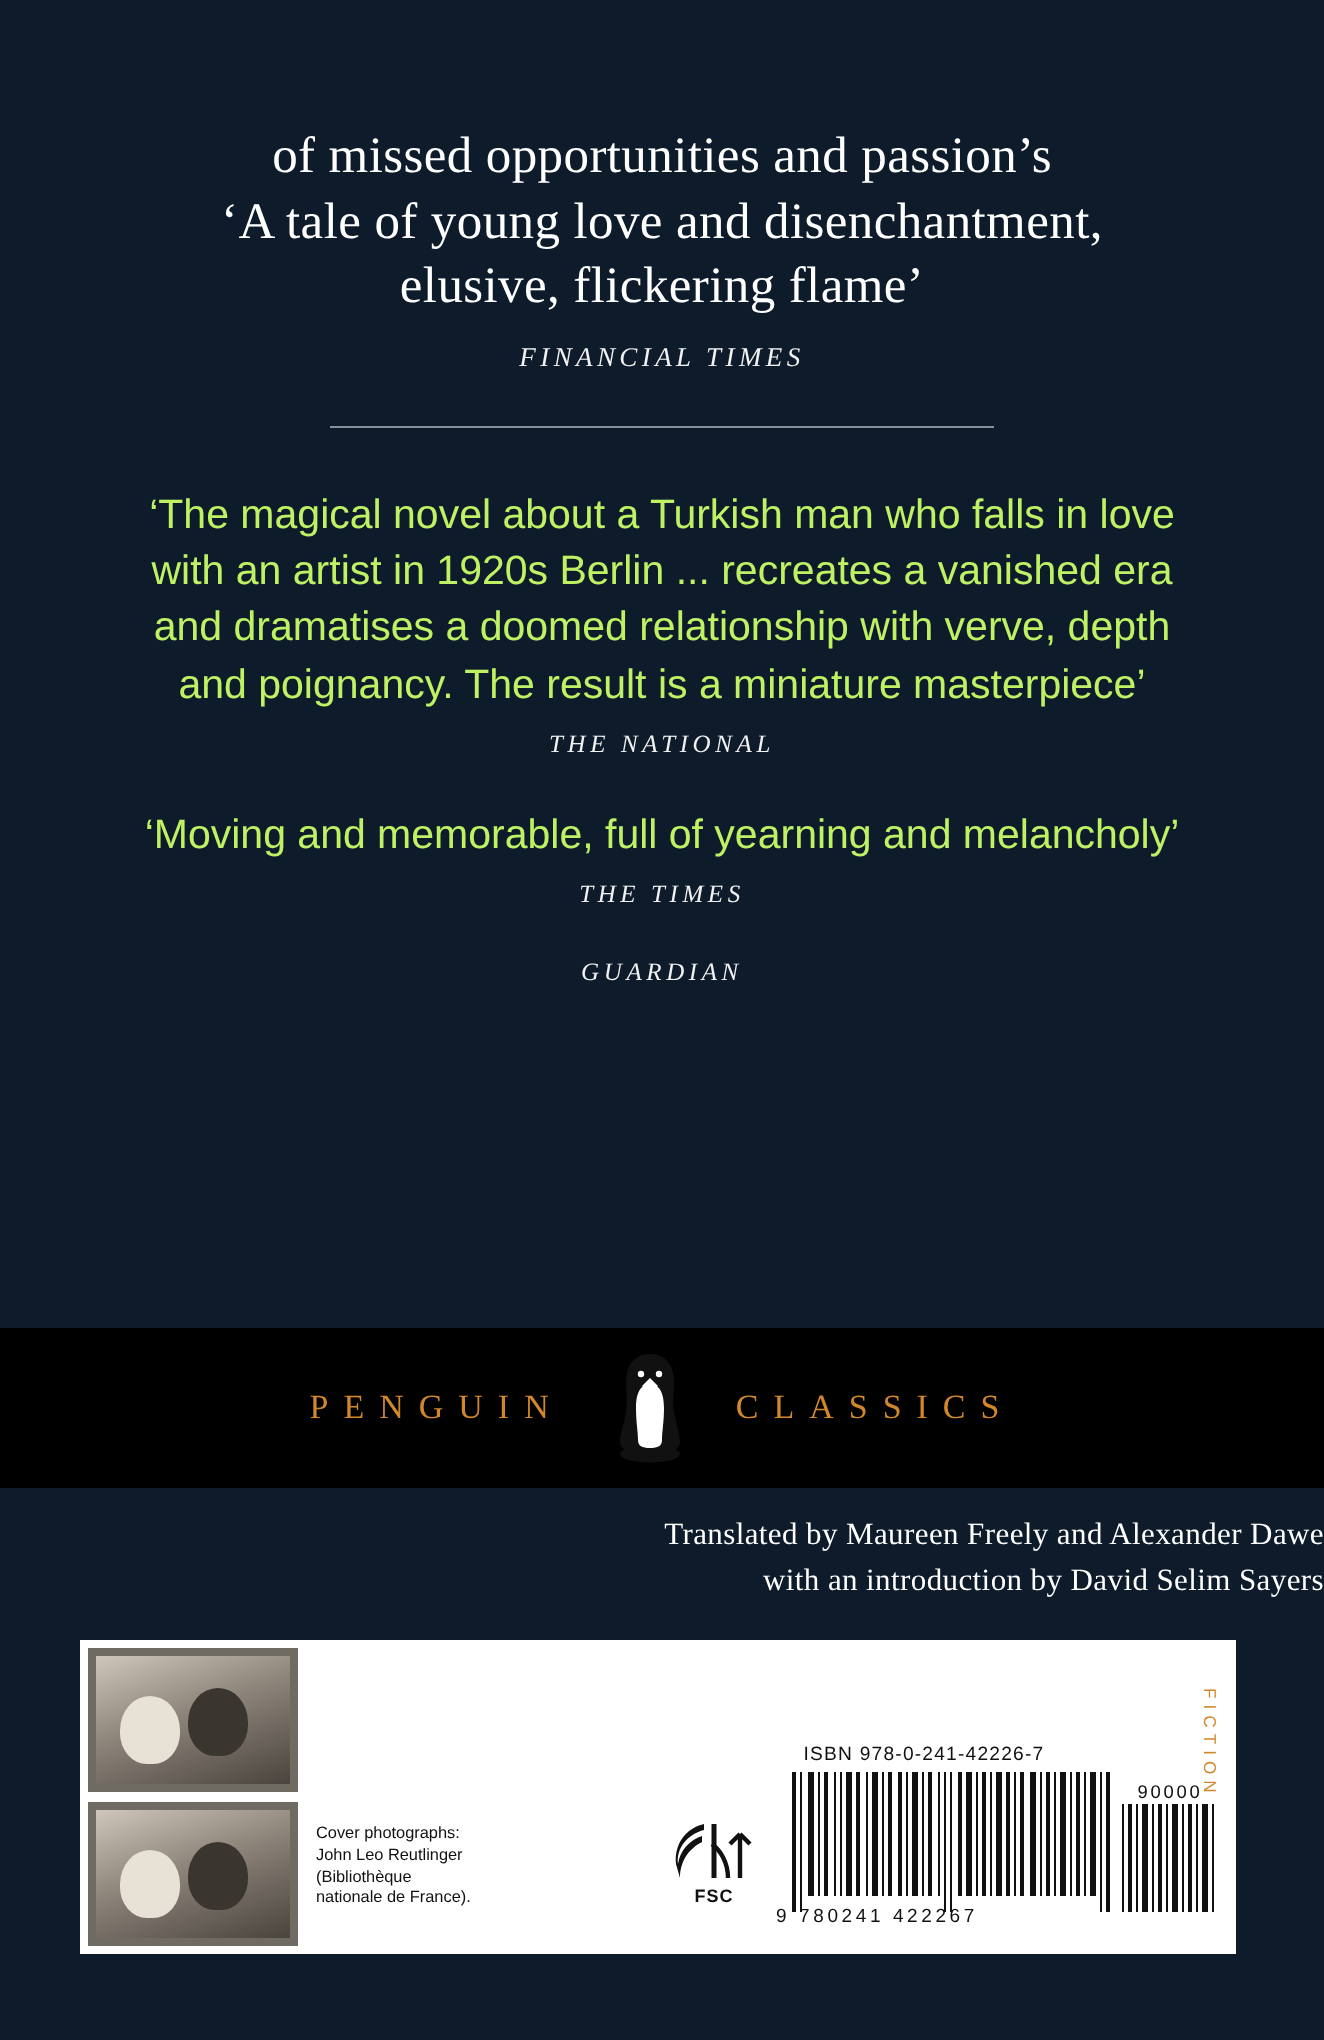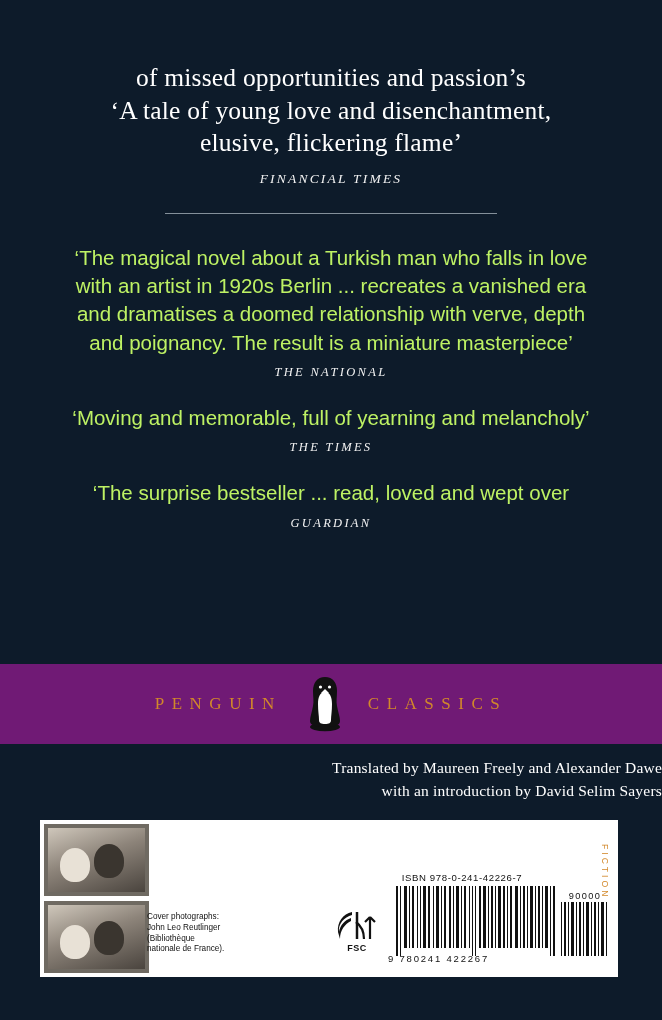--- a/index.html
+++ b/index.html
@@ -74,21 +74,21 @@
     margin-top: 8px;
     color: #f2f2f2;
   }
   
   .brand-band {
     position: absolute;
     left: 0;
     top: 664px;
     width: 662px;
     height: 80px;
-    background: #701a75;
+    background: #000000;
     display: flex;
     align-items: center;
     justify-content: center;
   }
   .brand-word {
     font-family: "Liberation Serif", serif;
     font-size: 17px;
     letter-spacing: 7.5px;
     color: #d2882a;
     font-weight: 400;
@@ -151,21 +151,21 @@
   }
   .photo .head-b {
     position: absolute;
     width: 30px; height: 34px;
     border-radius: 50% 50% 45% 45%;
     background: #3a352f;
     left: 50px; top: 20px;
   }
   .photo-credit {
     position: absolute;
-    left: 107px;
+    left: 118px;
     top: 92px;
     width: 110px;
     font-size: 8.2px;
     line-height: 1.32;
     color: #111111;
     font-family: "Liberation Sans", sans-serif;
   }
   
   .fsc {
     position: absolute;
@@ -279,21 +279,20 @@
 
     <div class="quote-block">
       <div class="quote-text">
         <span class="ql">‘Moving and memorable, full of yearning and melancholy’</span>
       </div>
       <div class="quote-src">THE TIMES</div>
     </div>
 
     <div class="quote-block">
       <div class="quote-text">
-        <span class="ql">‘The surprise bestseller ... read, loved and wept over</span>
       </div>
       <div class="quote-src">GUARDIAN</div>
     </div>
 
   </div>
 
   <div class="brand-band">
     <span class="brand-word">PENGUIN</span>
     <span class="penguin-logo">
       <svg viewBox="0 0 46 60" width="46" height="60" aria-hidden="true">

